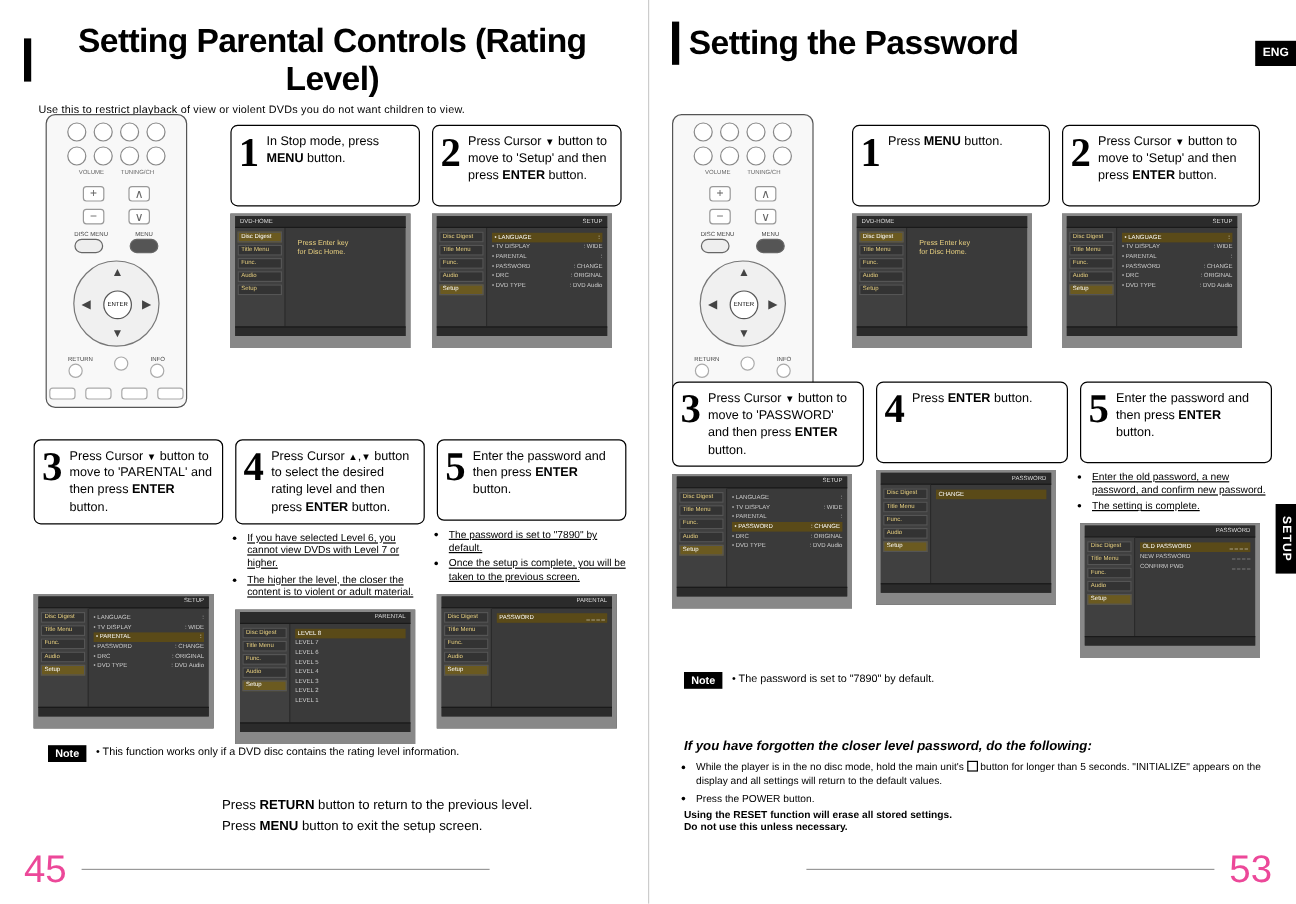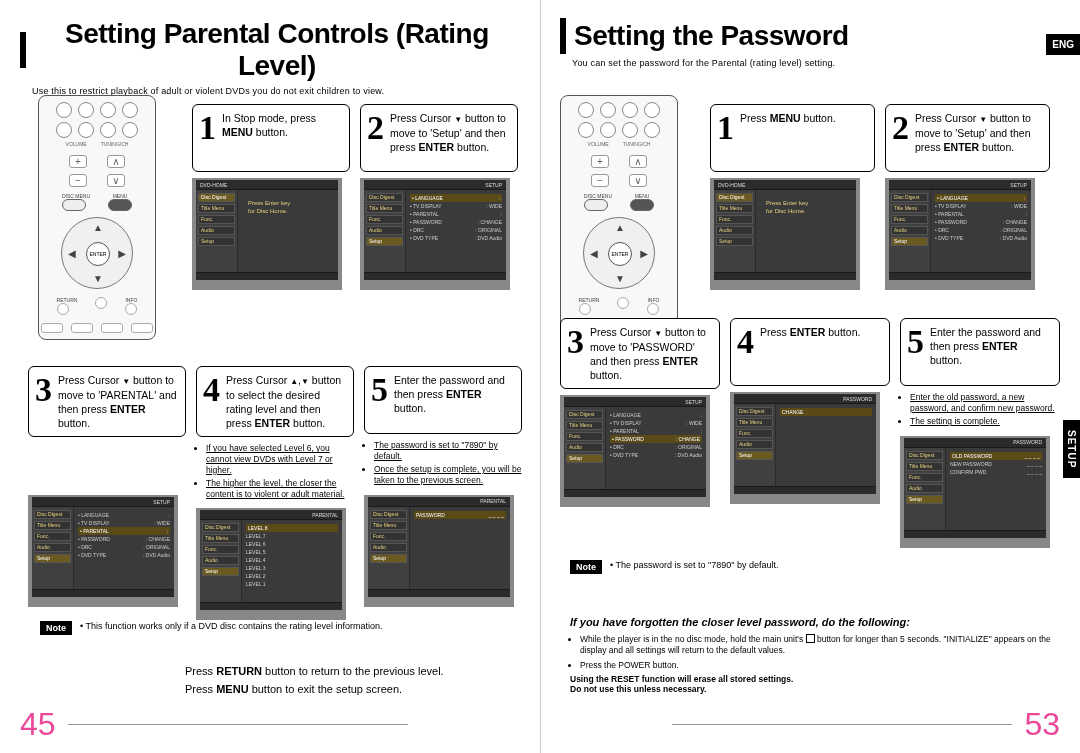--- a/index.html
+++ b/index.html
@@ -137,21 +137,21 @@
 <body>
 
 <div class="spread">
   <div class="divider"></div>
 
   <div class="page page-left">
     <div class="title-row">
       <div class="title-bar"></div>
       <div class="title">Setting Parental Controls (Rating Level)</div>
     </div>
-    <div class="subtitle">Use this to restrict playback of adult or violent DVDs you do not exit children to view.</div>
+    <div class="subtitle">Use this to restrict playback of view or violent DVDs you do not want children to view.</div>
 
     <div class="remote">
       <div class="remote-inner">
         <div class="rbtn-row">
             <div class="rbtn-circle"></div>
             <div class="rbtn-circle"></div>
             <div class="rbtn-circle"></div>
             <div class="rbtn-circle"></div>
           </div>
         <div class="rbtn-row">
@@ -454,21 +454,20 @@
   </div>
 
   <div class="page page-right">
     <div class="eng-badge">ENG</div>
     <div class="setup-tab">SETUP</div>
 
     <div class="title-row">
       <div class="title-bar"></div>
       <div class="title">Setting the Password</div>
     </div>
-    <div class="subtitle">You can set the password for the Parental (rating level) setting.</div>
 
     <div class="remote">
       <div class="remote-inner">
         <div class="rbtn-row">
             <div class="rbtn-circle"></div>
             <div class="rbtn-circle"></div>
             <div class="rbtn-circle"></div>
             <div class="rbtn-circle"></div>
           </div>
         <div class="rbtn-row">

